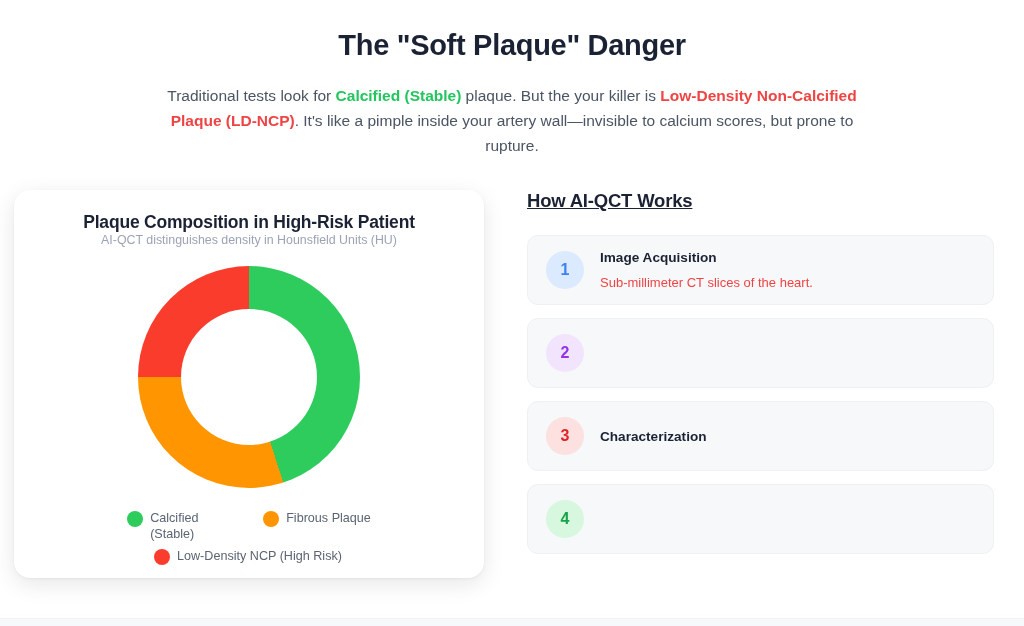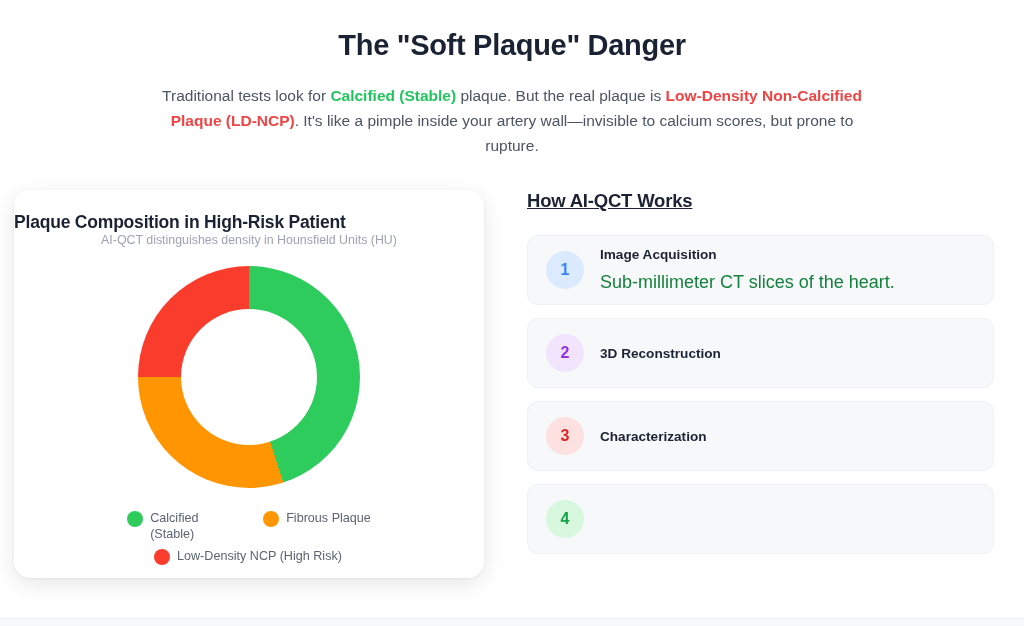--- a/index.html
+++ b/index.html
@@ -50,21 +50,21 @@
     position: absolute;
     left: 14px; top: 0;
     width: 470px; height: 388px;
     background: #ffffff;
     border-radius: 16px;
     box-shadow: 0 6px 22px rgba(17,24,39,0.10), 0 1px 3px rgba(17,24,39,0.05);
     overflow: hidden;
   }
   .chart-title {
     margin-top: 22px;
-    text-align: left;
+    text-align: center;
     font-size: 17.5px;
     font-weight: bold;
     color: #1b2233;
     letter-spacing: -0.2px;
   }
   .chart-subtitle {
     margin-top: 0;
     text-align: center;
     font-size: 12.4px;
     color: #9ca3b4;
@@ -153,41 +153,41 @@
     font-size: 16px;
     font-weight: bold;
   }
   .step-text { display: flex; flex-direction: column; gap: 10px; }
   .step-title {
     font-size: 13.6px;
     font-weight: bold;
     color: #1b2233;
   }
   .step-desc {
-    font-size: 18px;
-    color: #15803d;
+    font-size: 13px;
+    color: #ef4444;
   }
 
   
   .bottom-strip {
     position: absolute;
     left: 0; bottom: 0;
     width: 1024px; height: 8px;
     background: #f7f8fb;
     border-top: 1px solid #eef0f5;
   }
 </style>
 </head>
 <body>
 
 <div class="page">
 
   <div class="header">
     <h1 class="page-title">The "Soft Plaque" Danger</h1>
-    <p class="intro"><span>Traditional tests look for </span><span class="hl-green">Calcified (Stable)</span><span> plaque. But the real plaque is </span><span class="hl-red">Low-Density Non-Calcified Plaque (LD-NCP)</span><span>. It's like a pimple inside your artery wall—invisible to calcium scores, but prone to rupture.</span></p>
+    <p class="intro"><span>Traditional tests look for </span><span class="hl-green">Calcified (Stable)</span><span> plaque. But the your killer is </span><span class="hl-red">Low-Density Non-Calcified Plaque (LD-NCP)</span><span>. It's like a pimple inside your artery wall—invisible to calcium scores, but prone to rupture.</span></p>
   </div>
 
   <div class="body-cols">
 
     <div class="chart-card">
       <div class="chart-title">Plaque Composition in High-Risk Patient</div>
       <div class="chart-subtitle">AI-QCT distinguishes density in Hounsfield Units (HU)</div>
 
       <div class="donut-wrap">
         <div class="donut" id="donut-ring" style="background: conic-gradient(rgb(46, 204, 92) 0deg, rgb(46, 204, 92) 162deg, rgb(255, 149, 0) 162deg, rgb(255, 149, 0) 270deg, rgb(250, 60, 45) 270deg, rgb(250, 60, 45) 360deg);"></div>
@@ -216,21 +216,20 @@
           <div class="step-card">
             <div class="step-badge" style="background: rgb(219, 234, 254); color: rgb(59, 130, 246);">1</div>
             <div class="step-text">
               <div class="step-title">Image Acquisition</div>
               <div class="step-desc">Sub-millimeter CT slices of the heart.</div>
             </div>
           </div>
           <div class="step-card">
             <div class="step-badge" style="background: rgb(243, 228, 253); color: rgb(147, 51, 234);">2</div>
             <div class="step-text">
-              <div class="step-title">3D Reconstruction</div>
             </div>
           </div>
           <div class="step-card">
             <div class="step-badge" style="background: rgb(253, 224, 224); color: rgb(224, 36, 36);">3</div>
             <div class="step-text">
               <div class="step-title">Characterization</div>
             </div>
           </div>
           <div class="step-card">
             <div class="step-badge" style="background: rgb(215, 247, 222); color: rgb(22, 163, 74);">4</div>

